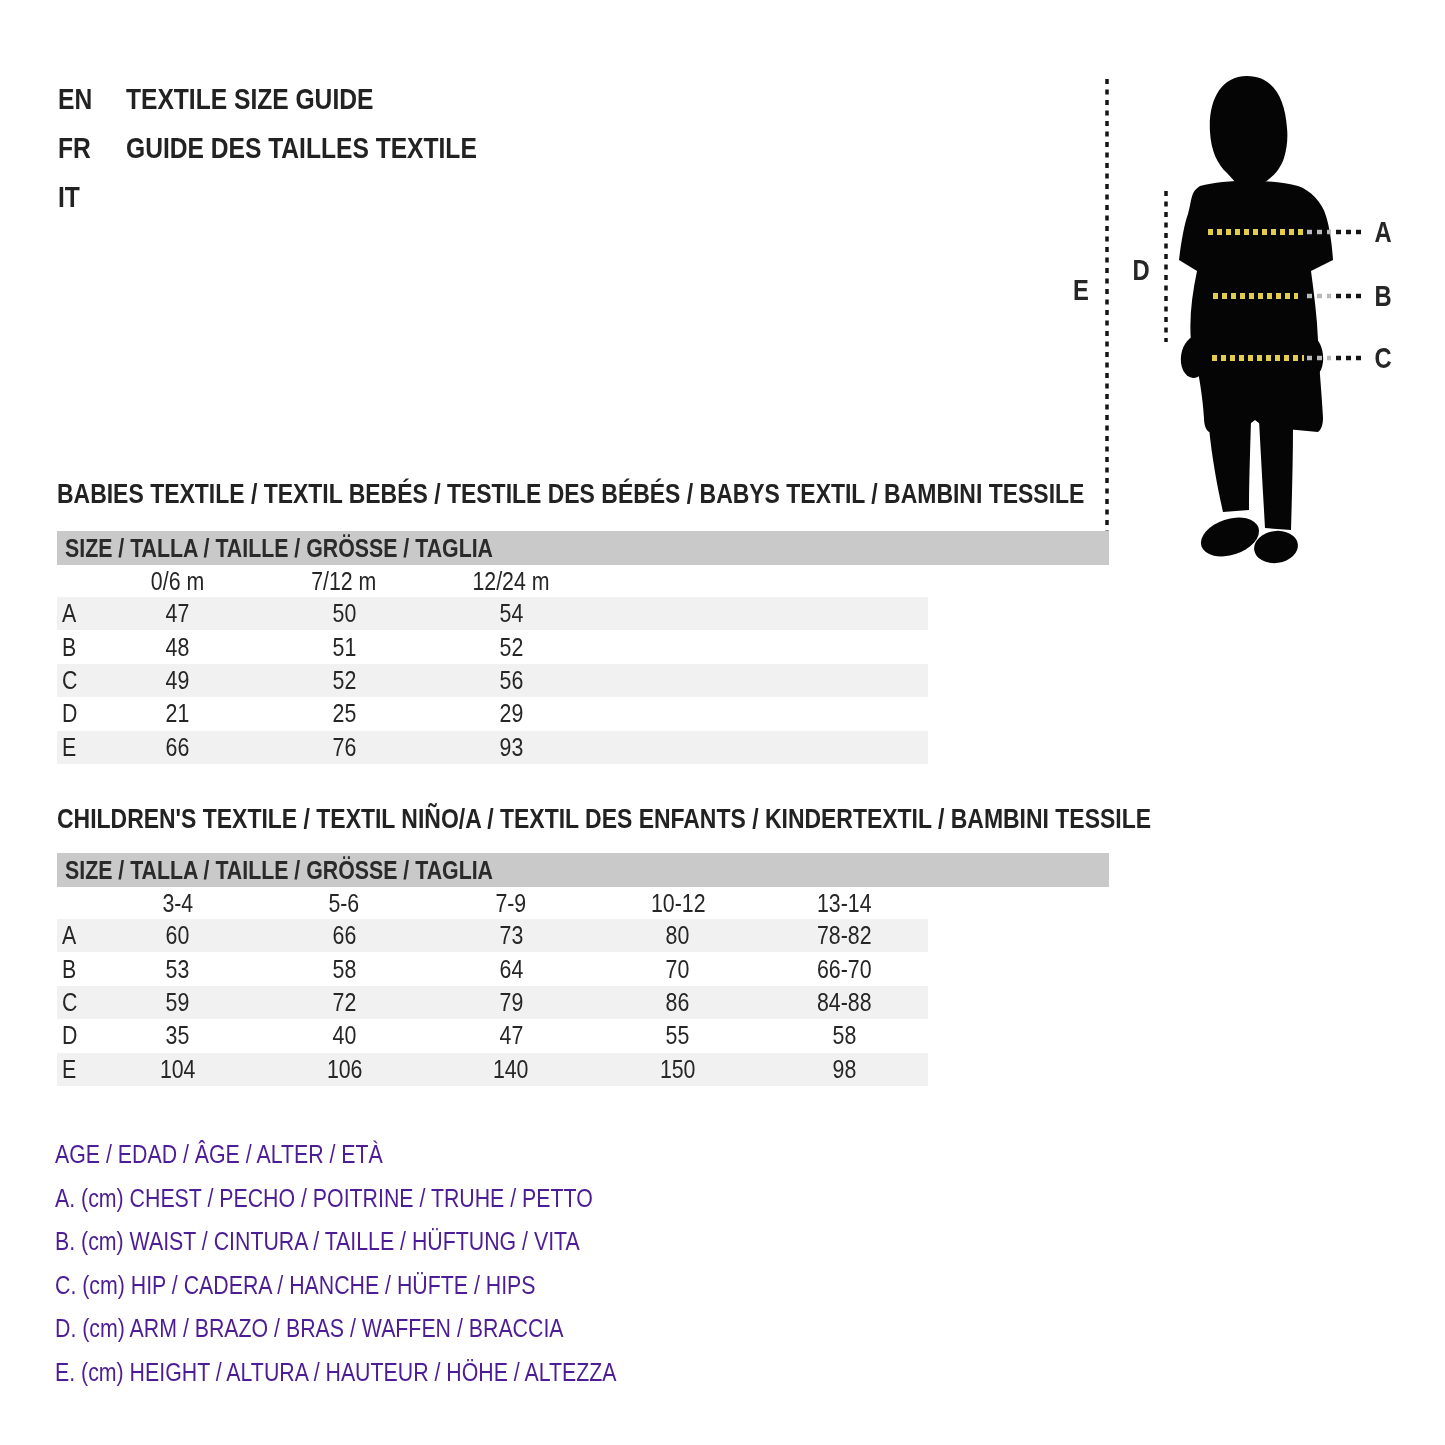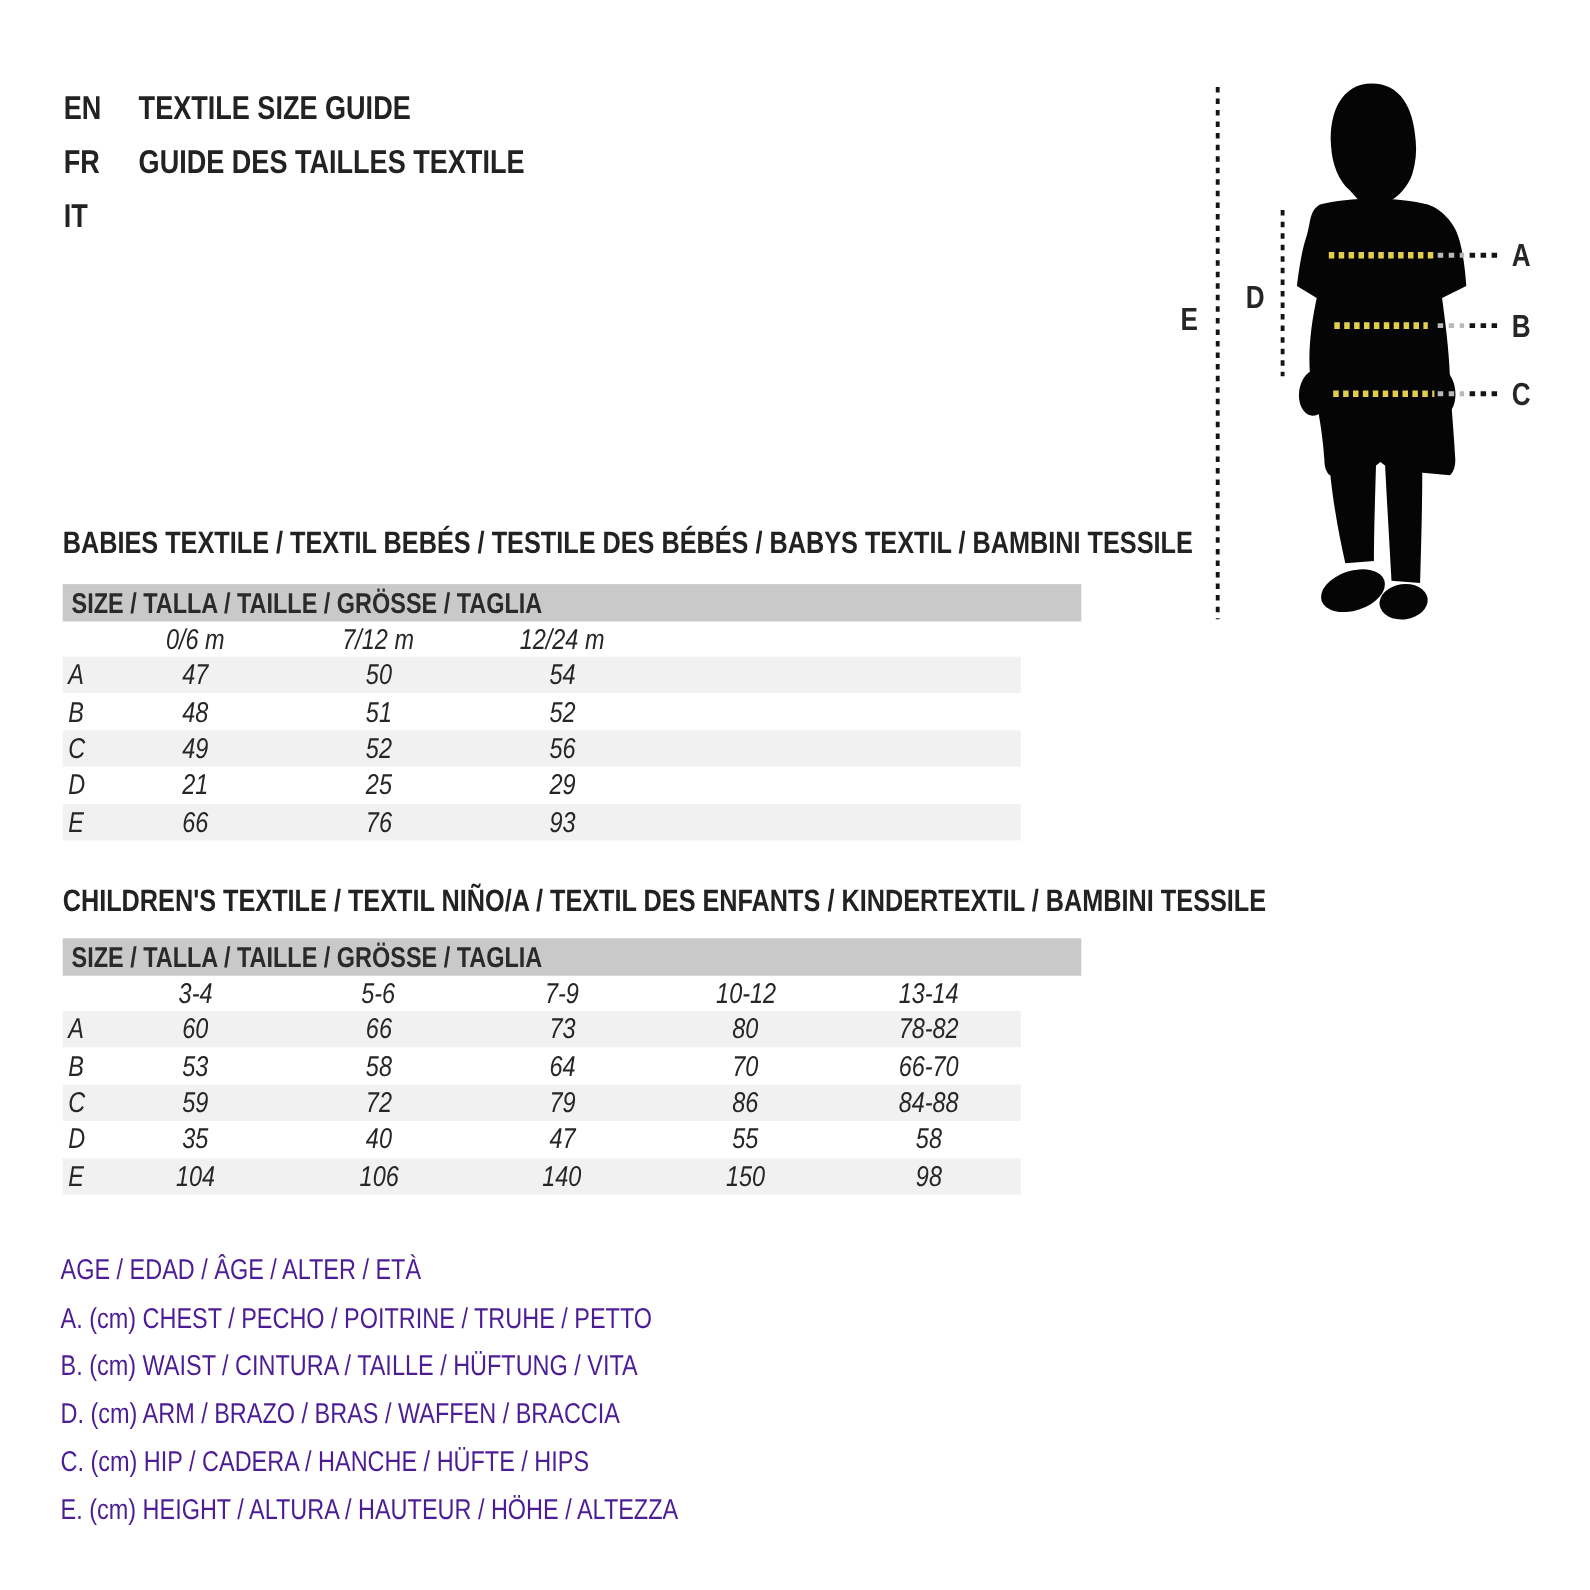--- a/index.html
+++ b/index.html
@@ -24,34 +24,34 @@
   
   .figure{position:absolute;left:1040px;top:60px;width:390px;height:520px;}
   .figure text{font-family:"Liberation Sans","DejaVu Sans",sans-serif;font-size:29px;font-weight:700;fill:#262626;}
 
   
   .section-title{position:absolute;left:57px;font-size:28px;font-weight:700;color:#222;height:30px;display:flex;align-items:center;}
   .title-babies{top:479px;}
   .title-children{top:804px;}
 
   
-  .size-bar{position:absolute;left:57px;width:926px;height:34px;background:#c9c9c9;display:flex;align-items:center;padding-left:8px;box-sizing:border-box;font-size:26px;font-weight:700;color:#2a2a2a;}
+  .size-bar{position:absolute;left:57px;width:1052px;height:34px;background:#c9c9c9;display:flex;align-items:center;padding-left:8px;box-sizing:border-box;font-size:26px;font-weight:700;color:#2a2a2a;}
   .bar-babies{top:531px;}
   .bar-children{top:853px;}
 
   
   .grid{position:absolute;left:57px;width:871px;}
   .grid-babies-head{top:565px;}
   .grid-babies-rows{top:597px;}
   .grid-children-head{top:887px;}
   .grid-children-rows{top:919px;}
   .trow{display:grid;grid-template-columns:37px repeat(5,1fr);height:33.4px;font-size:26px;}
   .trow.head{height:32px;}
   .trow.odd{background:#f1f1f1;}
-  .cell{display:flex;align-items:center;justify-content:center;font-style:italic;}
+  .cell{display:flex;align-items:center;justify-content:center;}
   .rowlabel{justify-content:flex-start;padding-left:5px;}
 
   
   .legend{position:absolute;left:55px;top:1133px;}
   .legend-line{height:43.5px;display:flex;align-items:center;font-size:26px;color:#4c1d95;}
 </style>
 </head>
 <body>
 
 <div class="page">
@@ -332,23 +332,23 @@
     <div class="legend-line">
         <span class="cx">AGE / EDAD / ÂGE / ALTER / ETÀ</span>
       </div>
     <div class="legend-line">
         <span class="cx">A. (cm) CHEST / PECHO / POITRINE / TRUHE / PETTO</span>
       </div>
     <div class="legend-line">
         <span class="cx">B. (cm) WAIST / CINTURA / TAILLE / HÜFTUNG / VITA</span>
       </div>
     <div class="legend-line">
+        <span class="cx">C. (cm) HIP / CADERA / HANCHE / HÜFTE / HIPS</span>
+      </div>
+    <div class="legend-line">
         <span class="cx">D. (cm) ARM / BRAZO / BRAS / WAFFEN / BRACCIA</span>
       </div>
     <div class="legend-line">
-        <span class="cx">C. (cm) HIP / CADERA / HANCHE / HÜFTE / HIPS</span>
-      </div>
-    <div class="legend-line">
         <span class="cx">E. (cm) HEIGHT / ALTURA / HAUTEUR / HÖHE / ALTEZZA</span>
       </div>
   </div>
 
 </div>
 
 </body></html>

